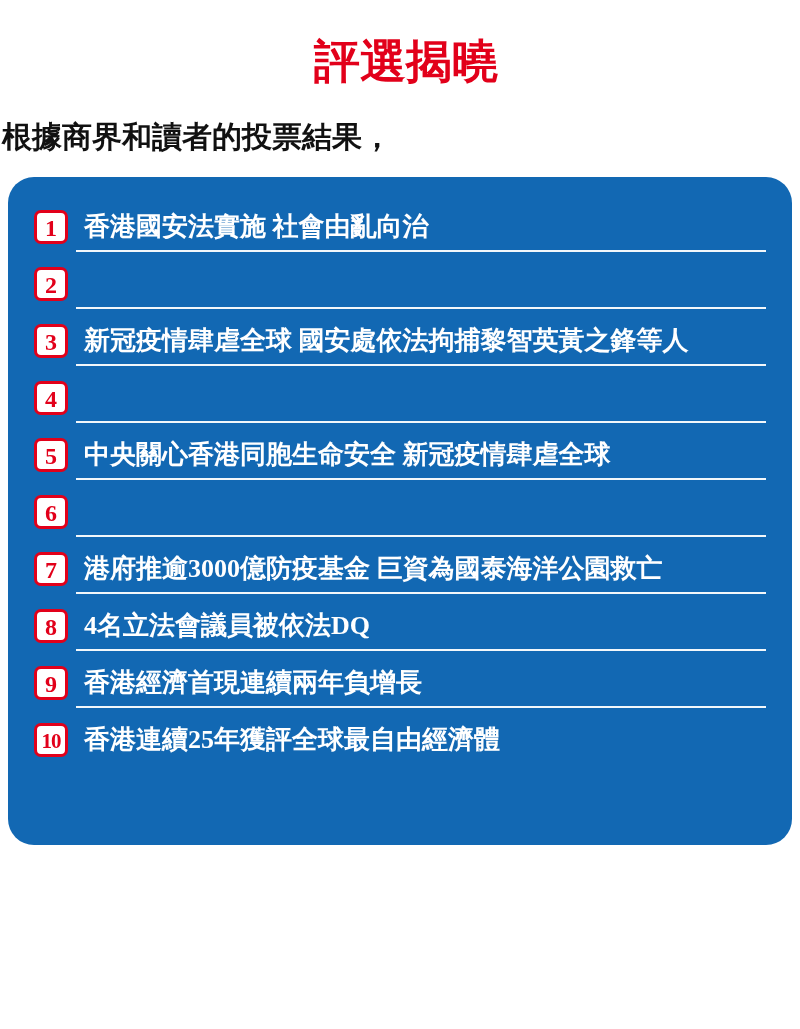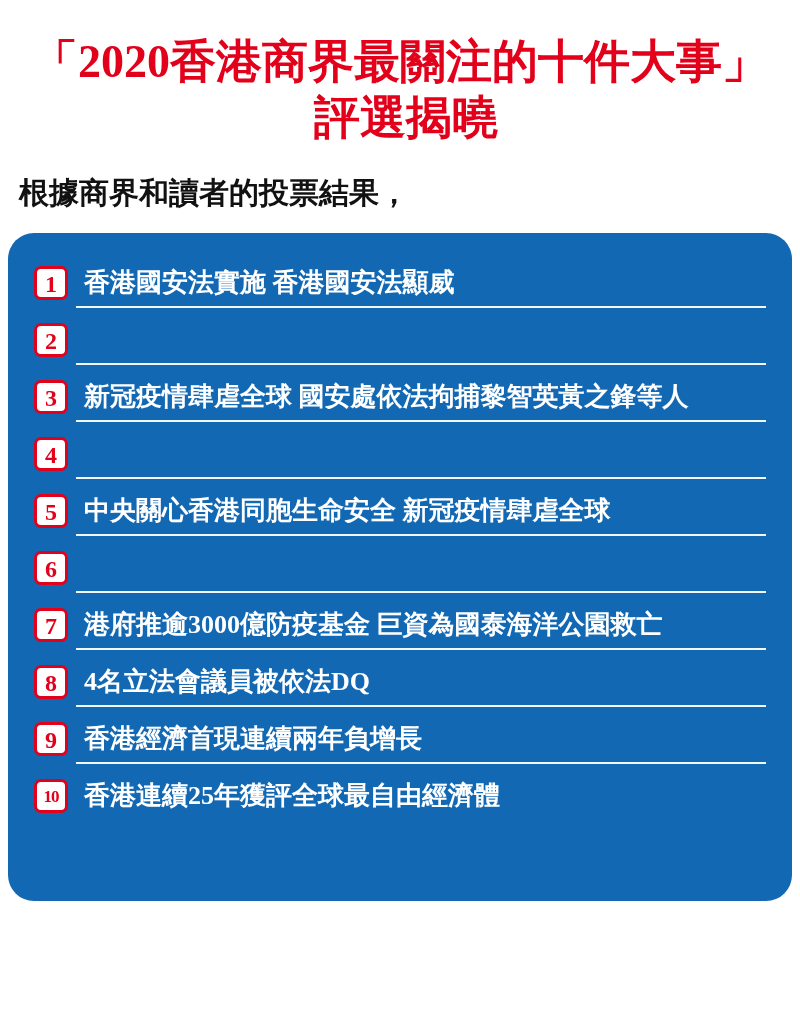--- a/index.html
+++ b/index.html
@@ -35,21 +35,21 @@
     white-space: nowrap;
   }
   .title-line.second {
     font-size: 46px;
     padding-left: 12px;
   }
 
   
   .intro {
     margin-top: 26px;
-    padding-left: 19px;
+    padding-left: 2px;
     color: #111111;
     font-weight: bold;
     font-size: 30px;
     line-height: 1.42;
     font-family: "Liberation Serif", "DejaVu Serif", serif;
   }
   .intro-line {
     white-space: nowrap;
   }
 
@@ -89,52 +89,51 @@
     border-radius: 7px;
     color: #e2001a;
     font-weight: bold;
     font-size: 24px;
     line-height: 30px;
     text-align: center;
     font-family: "Liberation Serif", "DejaVu Serif", serif;
     box-sizing: border-box;
   }
   .badge.wide {
-    font-size: 17px;
+    font-size: 21px;
     letter-spacing: -1px;
   }
   .item-text {
     margin-left: 16px;
     color: #ffffff;
     font-weight: bold;
     font-size: 26px;
     line-height: 1.1;
     white-space: nowrap;
     font-family: "Liberation Serif", "DejaVu Serif", serif;
   }
 </style>
 </head>
 <body>
 
 <div class="page">
 
   <div class="title-block">
-    <div class="title-line">「2020香港商界最關注的十件大事」</div>
     <div class="title-line second">評選揭曉</div>
   </div>
 
   <div class="intro">
     <div class="intro-line">根據商界和讀者的投票結果，</div>
   </div>
 
   <div class="panel">
 
     <div class="item">
       <div class="badge">1</div>
-      <div class="item-text">香港國安法實施 香港國安法顯威</div>
+      <div class="item-text">香港國安法實施 社會由亂向治</div>
       <div class="rule"></div>
     </div>
 
     <div class="item">
       <div class="badge">2</div>
       <div class="rule"></div>
     </div>
 
     <div class="item">
       <div class="badge">3</div>

